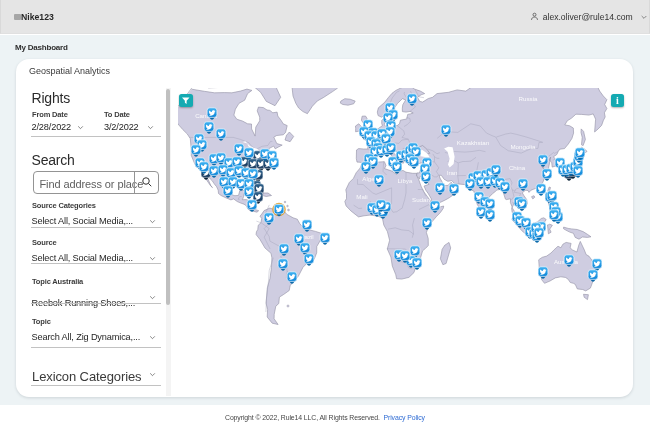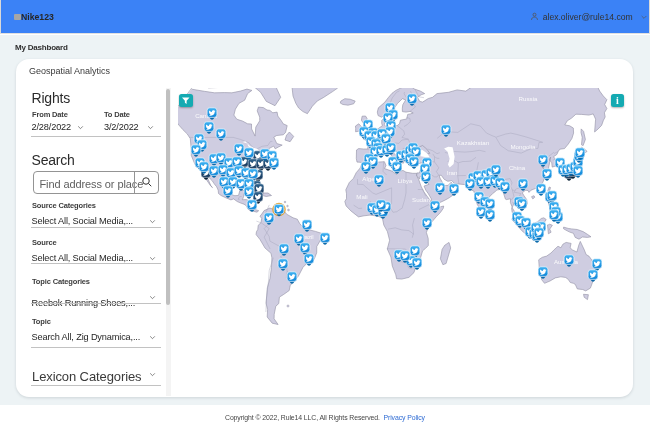--- a/index.html
+++ b/index.html
@@ -1,16 +1,16 @@
 <!DOCTYPE html>
 <html><head><meta charset="utf-8">
 <style>
 *{margin:0;padding:0;box-sizing:border-box}
 html,body{width:650px;height:428px;font-family:"Liberation Sans",sans-serif;background:#fff;overflow:hidden}
-.topbar{position:absolute;left:0;top:0;width:650px;height:34px;background:#3b82f6;border-bottom:1px solid #e0e0e0;border-left:1px solid #d9d9d9;border-right:1px solid #d9d9d9}
+.topbar{position:absolute;left:0;top:0;width:650px;height:34px;background:#e5e5e5;border-bottom:1px solid #e0e0e0;border-left:1px solid #d9d9d9;border-right:1px solid #d9d9d9}
 .brand{position:absolute;left:20px;top:12px;font-size:8.7px;font-weight:bold;color:#262626}
 .user{position:absolute;right:1px;top:11.5px;font-size:8.6px;color:#333}
 .band{position:absolute;left:0;top:35px;width:650px;height:370px;background:#edf3f5}
 .crumb{position:absolute;left:15px;top:42.5px;font-size:8px;font-weight:bold;color:#2f2f2f;letter-spacing:-0.2px}
 .card{position:absolute;left:16px;top:59px;width:617px;height:338px;background:#fff;border-radius:13px;box-shadow:0 1px 3px rgba(60,75,90,.18)}
 .cardtitle{position:absolute;left:13px;top:7px;font-size:9px;color:#3a3a3a}
 .h1{font-size:14px;color:#2b2b2b;font-weight:500;letter-spacing:-0.2px}
 .lbl{font-size:7.5px;font-weight:bold;color:#3c3c3c;letter-spacing:-0.15px}
 .val{font-size:9.2px;color:#1f1f1f;letter-spacing:-0.15px}
 .hr{position:absolute;left:15px;width:130px;border-top:1px solid #c2c2c2}
@@ -78,21 +78,21 @@
       </div>
     <div class="hr" style="top:168px"></div>
     <div class="lbl" style="position:absolute;left:16px;top:179px">Source</div>
     <div class="val" style="position:absolute;left:15.5px;top:194px">Select All, Social Media,...</div>
     <div class="chev" style="left:133px;top:196px">
         <svg width="7" height="7" viewBox="0 0 24 24">
           <path d="M4 8l8 8 8-8" fill="none" stroke="#555" stroke-width="2.4"></path>
         </svg>
       </div>
     <div class="hr" style="top:204px"></div>
-    <div class="lbl" style="position:absolute;left:16px;top:218px">Topic Categories</div>
+    <div class="lbl" style="position:absolute;left:16px;top:218px">Topic Australia</div>
     <div class="val" style="position:absolute;left:15.5px;top:239px">Reebok Running Shoes,...</div>
     <div class="chev" style="left:133px;top:235px">
         <svg width="7" height="7" viewBox="0 0 24 24">
           <path d="M4 8l8 8 8-8" fill="none" stroke="#555" stroke-width="2.4"></path>
         </svg>
       </div>
     <div class="hr" style="top:244px"></div>
     <div class="lbl" style="position:absolute;left:16px;top:258px">Topic</div>
     <div class="val" style="position:absolute;left:15.5px;top:273px">Search All, Zig Dynamica,...</div>
     <div class="chev" style="left:133px;top:275px">

